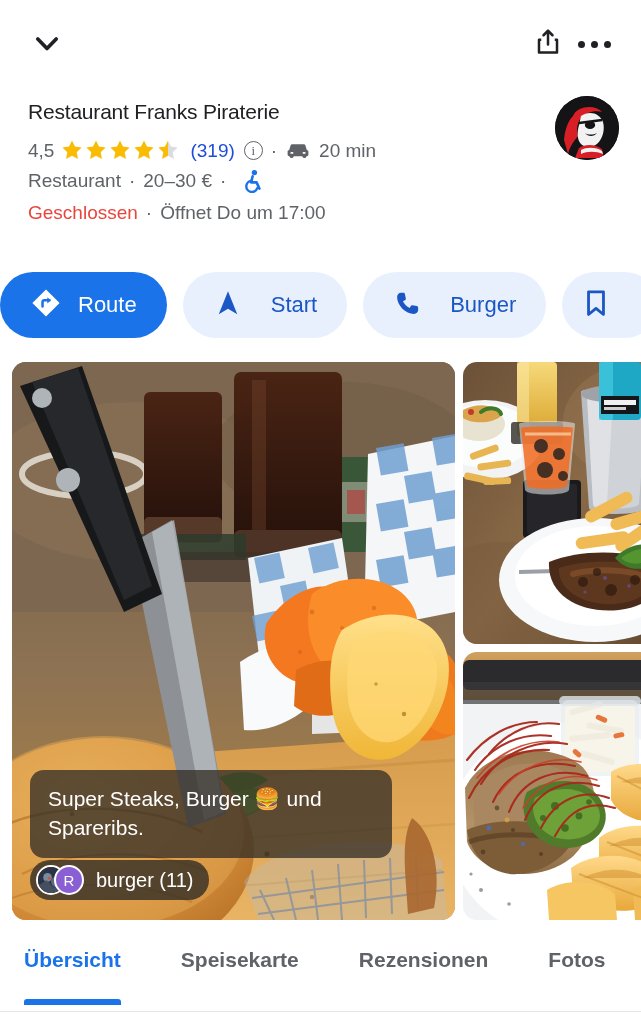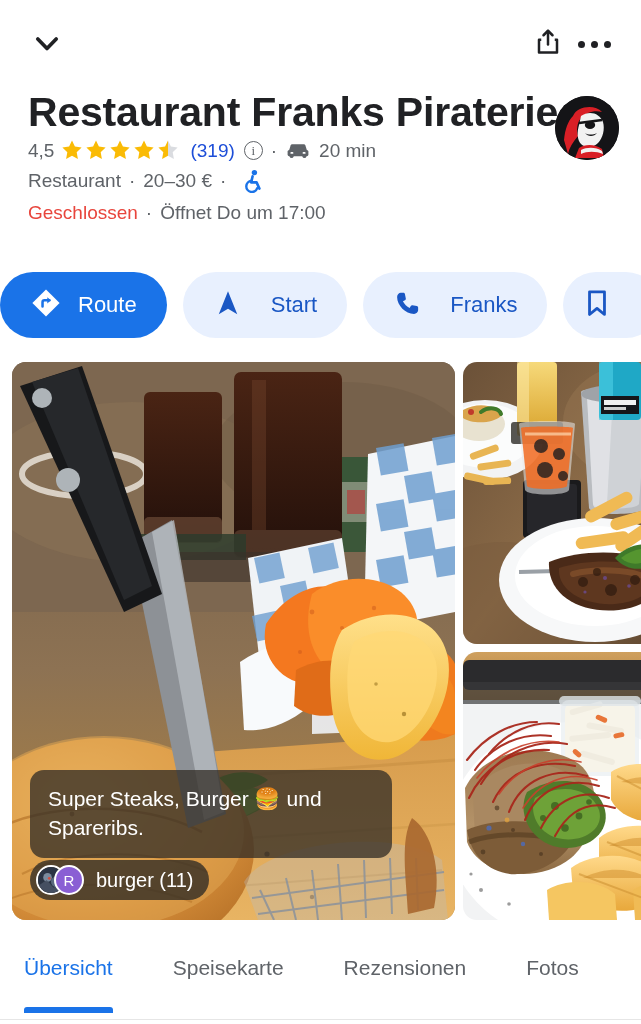--- a/index.html
+++ b/index.html
@@ -21,21 +21,21 @@
     width: 46px; height: 46px; display: flex; align-items: center; justify-content: center;
     cursor: pointer;
   }
   .chev { display:block; }
   .dots { display: flex; gap: 6px; align-items: center; }
   .dots i { width: 7px; height: 7px; border-radius: 50%; background: #202124; display: block; }
 
   
   .header { position: absolute; top: 92px; left: 0; right: 0; padding: 0 28px; }
   .title {
-    font-size: 41px; font-weight: 700; color: #202124;
+    font-size: 21px; font-weight: 400; color: #202124;
     letter-spacing: -0.2px; line-height: 40px;
   }
   .meta-row { display: flex; align-items: center; margin-top: 7px; line-height: 1; }
   .rating-num { font-size: 19px; color: #5f6368; }
   .stars { display: inline-flex; align-items: center; margin: 0 7px; }
   .stars svg { display: block; }
   .rev-count { font-size: 19px; color: #1d4ed8; }
   .info-i {
     width: 19px; height: 19px; border: 1.7px solid #5f6368; border-radius: 50%;
     display: inline-flex; align-items: center; justify-content: center;
@@ -96,23 +96,23 @@
   .credit .avstack { display: flex; align-items: center; }
   .credit .av {
     width: 30px; height: 30px; border-radius: 50%; border: 2px solid #fff;
     display: flex; align-items: center; justify-content: center; overflow: hidden;
   }
   .credit .av2 { margin-left: -12px; background: #8a5fd4; color: #fff; font-size: 15px; }
   .credit .ctag { color: #fff; font-size: 20px; margin-left: 12px; white-space: nowrap; }
 
   
   .tabs {
-    position: absolute; left: 0; right: 0; bottom: 4px; height: 86px;
+    position: absolute; left: 0; right: 0; bottom: 12px; height: 86px;
     display: flex; align-items: flex-start; padding: 22px 0 0 24px; gap: 0;
-    border-bottom: 1px solid #e6e6e6; overflow: hidden;
+    border-bottom: 1px solid #e6e6e6; overflow: hidden; font-weight: bold;
   }
   .tab {
     font-size: 21px; color: #5f6368; white-space: nowrap; cursor: pointer;
     position: relative; padding: 0 30px 0 0; margin-right: 30px;
   }
   .tab.active { color: #1a73e8; }
   .tab .ind {
     position: absolute; left: 0; bottom: -33px; height: 6px; border-radius: 3px 3px 0 0;
     background: #1a73e8; width: calc(100% - 30px); display: none;
   }
@@ -246,21 +246,21 @@
       </span>
       <span class="lbl">Start</span>
     </div>
 
     <div class="pill secondary">
       <span>
         <svg width="29" height="29" viewBox="0 0 24 24">
           <path d="M6.4 3.2 C5 3.2 3.4 4.8 3.4 6.6 C3.4 13.6 10.4 20.6 17.4 20.6 C19.2 20.6 20.8 19 20.8 17.6 L20.8 15.4 C20.8 14.7 20.3 14.2 19.7 14.1 L16.1 13.4 C15.5 13.3 15 13.6 14.7 14.1 L13.8 15.8 C11.4 14.6 9.4 12.6 8.2 10.2 L9.9 9.3 C10.4 9 10.7 8.5 10.6 7.9 L9.9 4.3 C9.8 3.7 9.3 3.2 8.6 3.2 Z" fill="#1a57c4"></path>
         </svg>
       </span>
-      <span class="lbl">Franks</span>
+      <span class="lbl">Burger</span>
     </div>
 
     <div class="pill secondary iconic">
       <span>
         <svg width="32" height="32" viewBox="0 0 24 24">
           <path d="M6.4 3.6 L17.6 3.6 L17.6 20.6 L12 16 L6.4 20.6 Z" fill="none" stroke="#1a57c4" stroke-width="2.1" stroke-linejoin="round"></path>
         </svg>
       </span>
       <span class="lbl"></span>
     </div>

